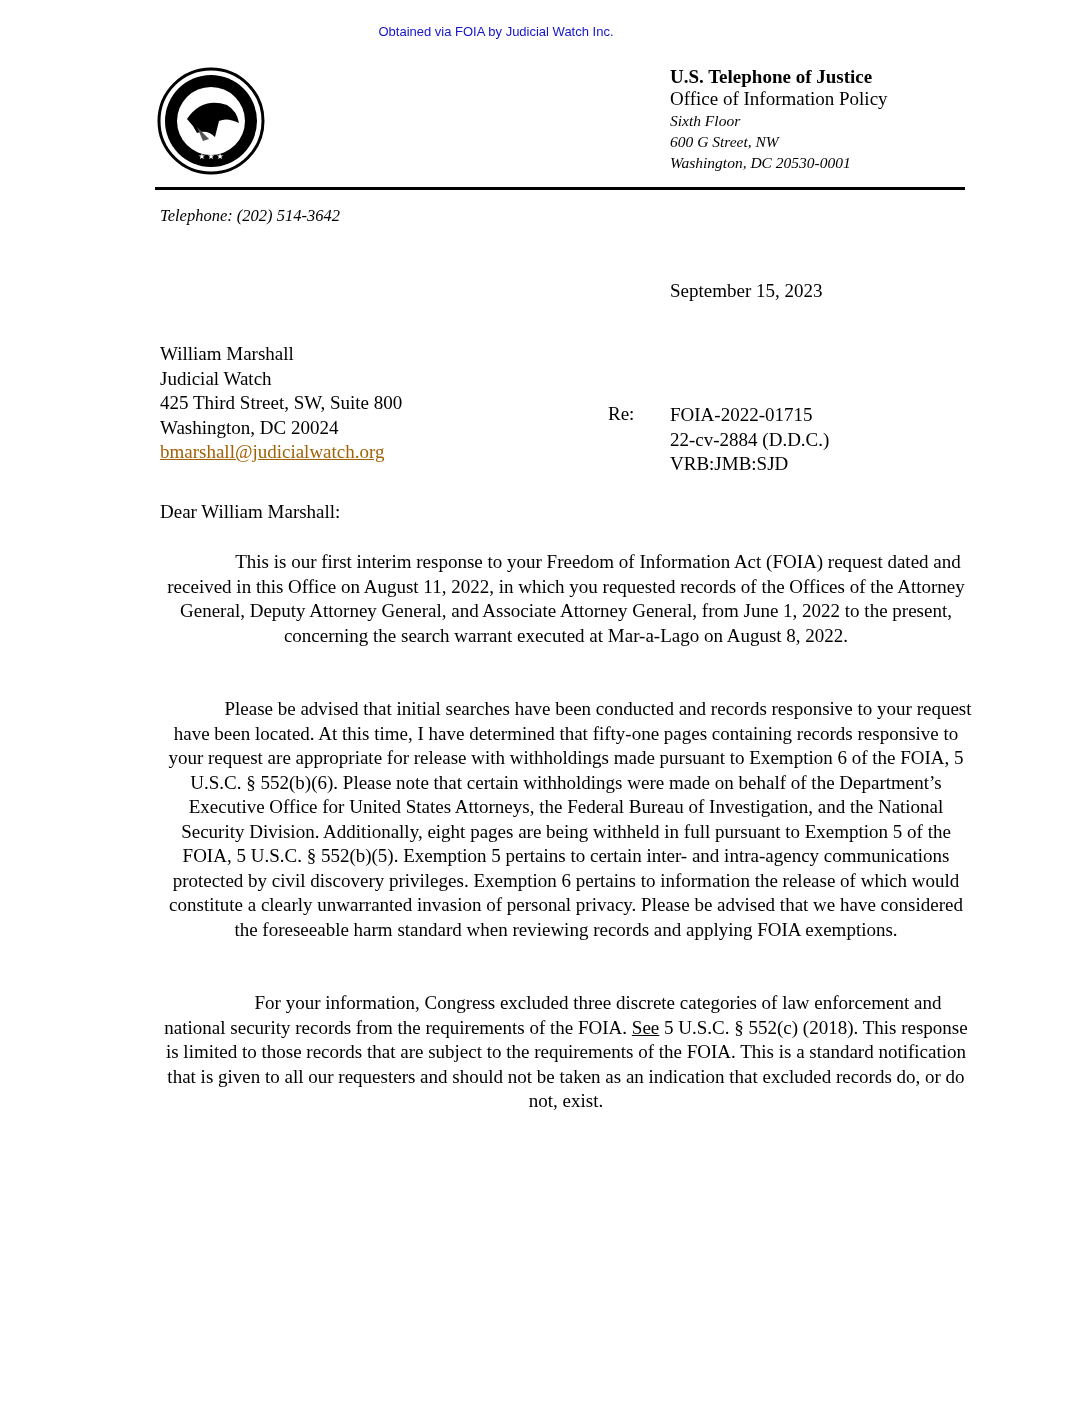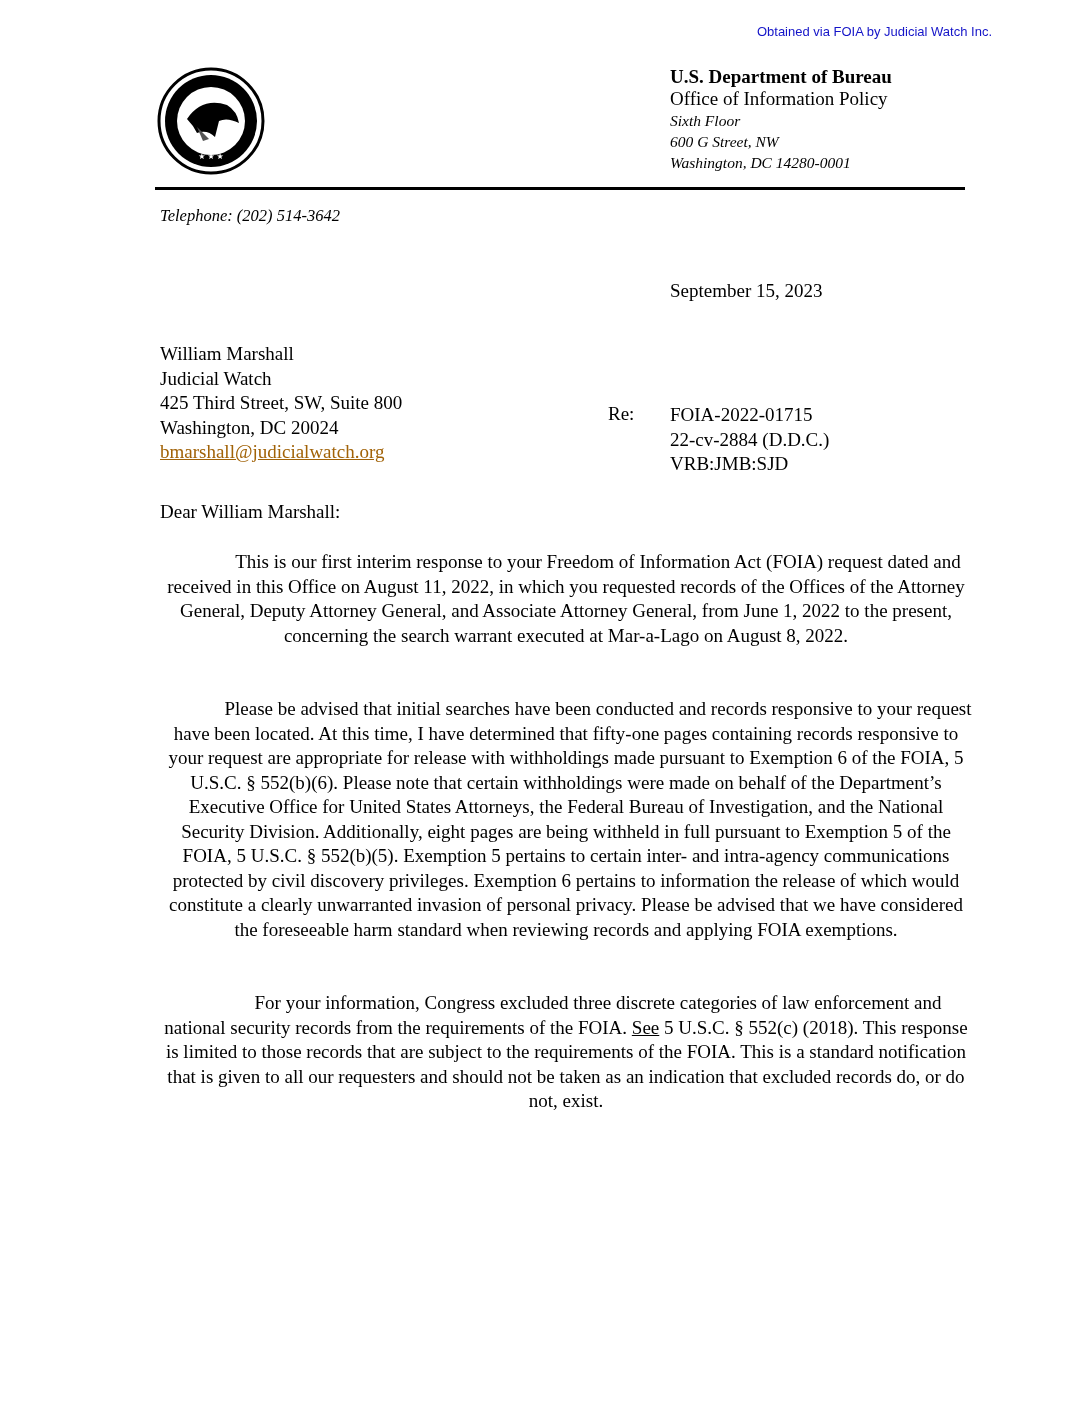--- a/index.html
+++ b/index.html
@@ -1,18 +1,18 @@
 <!DOCTYPE html>
 <html><head>
 <meta charset="utf-8">
 <style>
   html, body { margin: 0; padding: 0; background: #ffffff; }
   body { width: 1088px; height: 1408px; position: relative; overflow: hidden;
          font-family: "Liberation Serif", "DejaVu Serif", serif; color: #000; }
-  .watermark { position: absolute; top: 24px; left: 0; width: 992px; text-align: right;
+  .watermark { position: absolute; top: 24px; left: 0; width: 992px; text-align: center;
                font-family: "Liberation Sans", "DejaVu Sans", sans-serif; font-size: 13px; color: #1414c8; }
   .seal { position: absolute; left: 157px; top: 67px; width: 108px; height: 108px; }
   .agency { position: absolute; left: 670px; top: 66px; line-height: 22px; }
   .agency .name { font-weight: bold; font-size: 19px; }
   .agency .office { font-size: 19px; }
   .agency .addr { font-style: italic; font-size: 15.5px; line-height: 21px; }
   .rule { position: absolute; left: 155px; top: 187px; width: 810px; height: 3px; background: #000; }
   .phone { position: absolute; left: 160px; top: 206px; font-style: italic; font-size: 16.5px; }
   .date { position: absolute; left: 670px; top: 280px; font-size: 19px; }
   .recipient { position: absolute; left: 160px; top: 342px; font-size: 19px; line-height: 24.5px; }
@@ -35,25 +35,25 @@
 <svg class="seal" viewBox="0 0 108 108">
   <circle cx="54" cy="54" r="52" fill="#fff" stroke="#000" stroke-width="3"></circle>
   <circle cx="54" cy="54" r="46" fill="#000"></circle>
   <circle cx="54" cy="54" r="34" fill="#fff"></circle>
   <path d="M30 52 Q45 30 70 38 Q80 44 82 56 Q70 50 62 54 L58 70 Q50 62 40 66 Q36 58 30 52 Z" fill="#000"></path>
   <path d="M40 60 L52 72 L46 74 Z" fill="#555"></path>
   <text x="54" y="92" text-anchor="middle" font-size="8" fill="#fff">★ ★ ★</text>
 </svg>
 
 <div class="agency">
-  <div class="name">U.S. Department of Bureau</div>
+  <div class="name">U.S. Telephone of Justice</div>
   <div class="office">Office of Information Policy</div>
   <div class="addr">Sixth Floor</div>
   <div class="addr">600 G Street, NW</div>
-  <div class="addr">Washington, DC  14280-0001</div>
+  <div class="addr">Washington, DC  20530-0001</div>
 </div>
 
 <div class="rule"></div>
 
 <div class="phone">Telephone: (202) 514-3642</div>
 
 <div class="date">September 15, 2023</div>
 
 <div class="recipient">
   <div>William Marshall</div>

